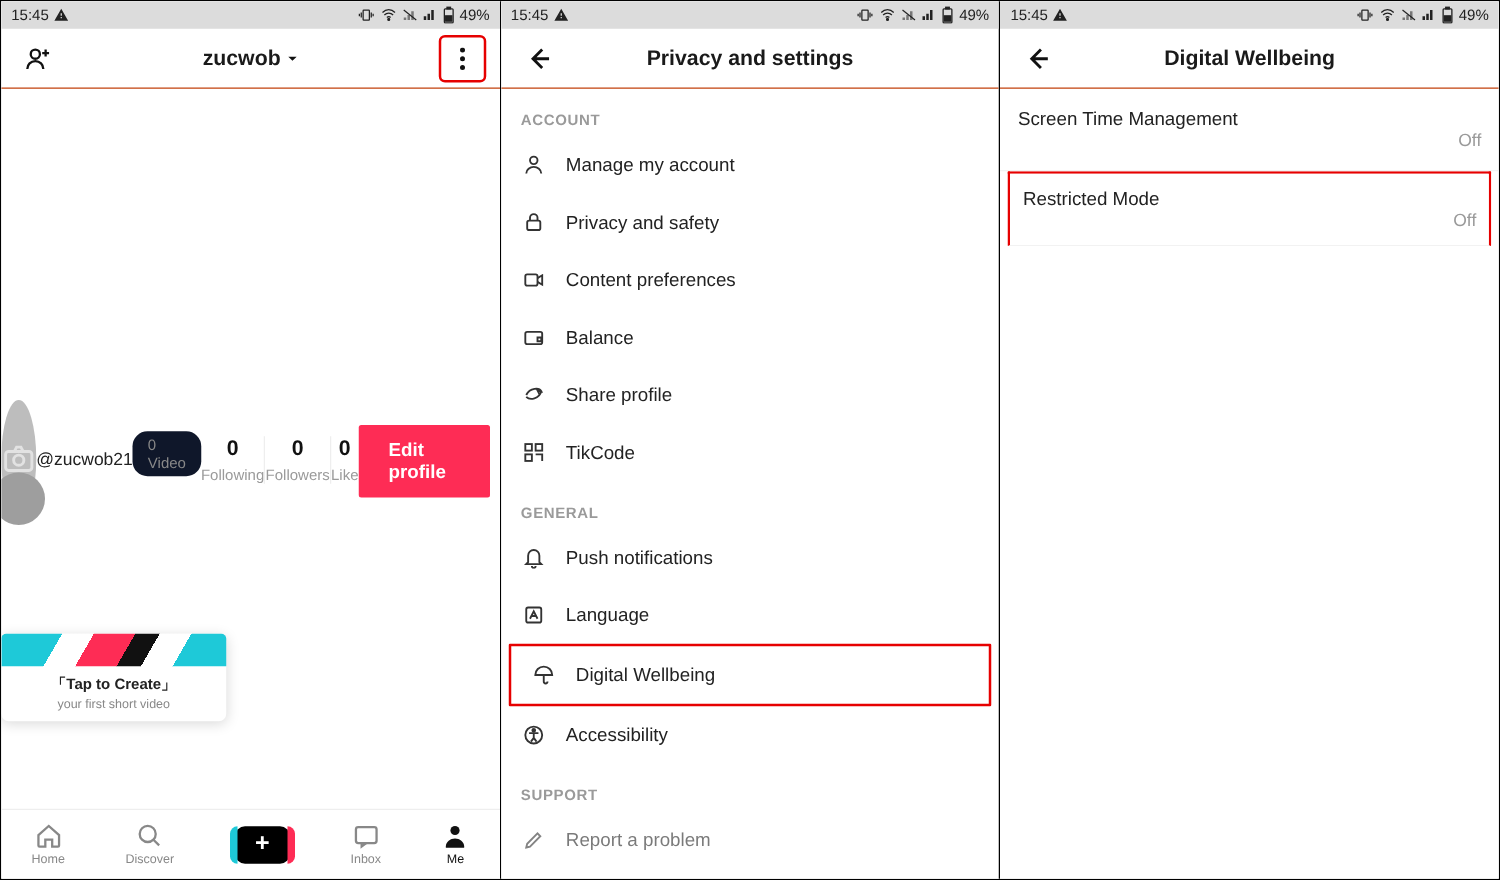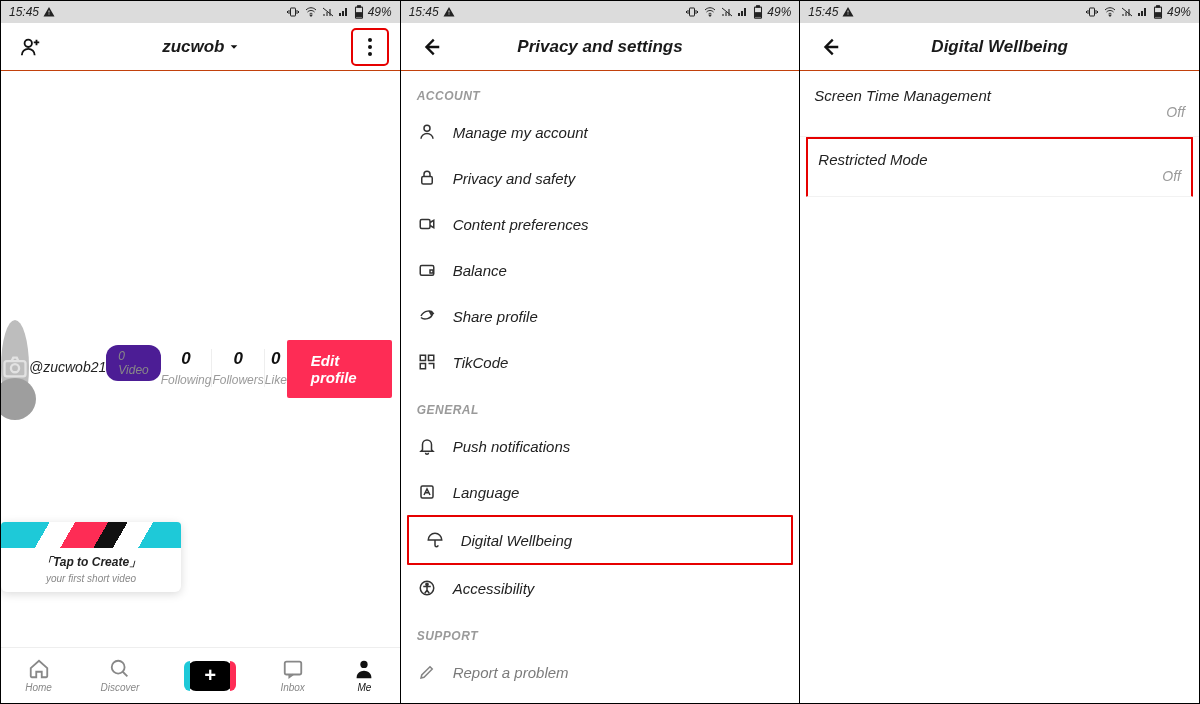--- a/index.html
+++ b/index.html
@@ -1,48 +1,48 @@
 <!DOCTYPE html>
 <html><head>
 <meta charset="utf-8">
 <style>
   * { box-sizing: border-box; margin: 0; padding: 0; font-family: -apple-system, Helvetica, Arial, sans-serif; }
   body { background: #fff; }
-  .stage { width: 1200px; height: 704px; display: flex; border: 1px solid #000; font-style: italic; }
+  .stage { width: 1200px; height: 704px; display: flex; border: 1px solid #000; }
   .phone { flex: 1 1 0; border-right: 1px solid #000; display: flex; flex-direction: column; position: relative; overflow: hidden; background:#fff; }
   .phone:last-child { border-right: none; }
 
   
   .statusbar { height: 22px; background: #dcdcdc; display: flex; align-items: center; justify-content: space-between; padding: 0 8px; font-size: 12px; color: #222; }
   .statusbar .left, .statusbar .right { display: flex; align-items: center; gap: 4px; }
   .sb-icon { display:inline-flex; }
 
   
   .header { height: 48px; display: flex; align-items: center; justify-content: space-between; padding: 0 12px; border-bottom: 1px solid #c2410c; }
   .header .title { font-size: 17px; font-weight: 600; color:#1a1a1a; flex:1; text-align:center; }
   .icon-btn { width: 36px; height: 36px; display:flex; align-items:center; justify-content:center; border-radius:4px; cursor:pointer; }
   .highlight-red { outline: 2px solid #e60000; outline-offset: -1px; }
 
   
   .profile-body { flex:1; overflow:hidden; display:flex; flex-direction:row; align-items:center; position:relative; }
   .avatar { width:94px; height:94px; border-radius:50%; background:#bdbdbd; margin-top:16px; position:relative; display:flex; align-items:center; justify-content:center; }
   .avatar-inner { width:42px; height:42px; border-radius:50%; background:#9e9e9e; position:absolute; bottom:-6px; }
   .handle { margin-top:16px; font-size:14px; color:#222; font-weight:500;}
-  .video-chip { margin-top:8px; background:#4c1d95; color:#888; font-size:12px; padding:4px 12px; border-radius:12px; }
+  .video-chip { margin-top:8px; background:#0f172a; color:#888; font-size:12px; padding:4px 12px; border-radius:12px; }
   .stats { display:flex; width:90%; justify-content:space-around; margin-top:18px; }
   .stat { text-align:center; flex:1;}
   .stat .n { font-size:17px; font-weight:700; color:#111;}
   .stat .l { font-size:12px; color:#9a9a9a; margin-top:4px;}
   .vline { width:1px; background:#eee; }
   .action-row { display:flex; gap:10px; margin-top:20px; }
   .edit-btn { background:#fe2c55; color:#fff; font-size:15px; font-weight:600; padding:12px 24px; border-radius:2px; cursor:pointer; }
   .bookmark-btn { width:46px; height:46px; border:1px solid #ddd; border-radius:2px; display:flex; align-items:center; justify-content:center; cursor:pointer;}
   .tabs { display:flex; width:100%; border-bottom:1px solid #eee; margin-top:18px;}
   .tab { flex:1; height:40px; display:flex; align-items:center; justify-content:center; }
-  .tap-card { position:absolute; bottom:55px; width:180px; background:#fff; border-radius:6px; box-shadow:0 2px 10px rgba(0,0,0,.15); padding:10px 8px 8px; text-align:center;}
+  .tap-card { position:absolute; bottom:70px; width:180px; background:#fff; border-radius:6px; box-shadow:0 2px 10px rgba(0,0,0,.15); padding:10px 8px 8px; text-align:center;}
   .tap-card .splash { height:26px; border-radius:4px 4px 0 0; margin:-10px -8px 6px; background: linear-gradient(120deg,#1ec9d8 0 25%, #fff 25% 38%, #fe2c55 38% 55%, #111 55% 65%, #fff 65% 78%, #1ec9d8 78% 100%); }
   .tap-card .t1 { font-size:12px; font-weight:700; color:#222;}
   .tap-card .t2 { font-size:10px; color:#888; margin-top:2px;}
 
   .bottom-nav { height:56px; border-top:1px solid #eee; display:flex; align-items:center; justify-content:space-around; }
   .nav-item { display:flex; flex-direction:column; align-items:center; font-size:10px; color:#888; gap:2px; cursor:pointer;}
   .nav-item.active { color:#111; }
   .create-btn { width:44px; height:30px; background:#000; border-radius:8px; position:relative; display:flex; align-items:center; justify-content:center; color:#fff; font-size:20px; font-weight:700; }
   .create-btn::before { content:""; position:absolute; left:-4px; top:0; bottom:0; width:6px; background:#1ec9d8; border-radius:8px 0 0 8px; }
   .create-btn::after { content:""; position:absolute; right:-4px; top:0; bottom:0; width:6px; background:#fe2c55; border-radius:0 8px 8px 0; }

